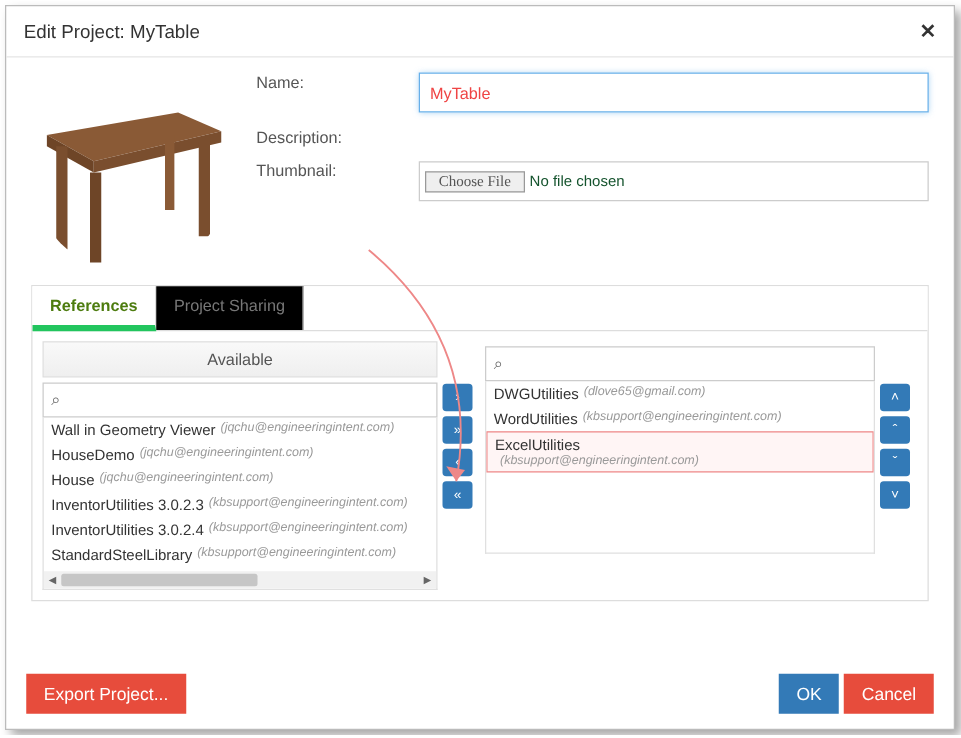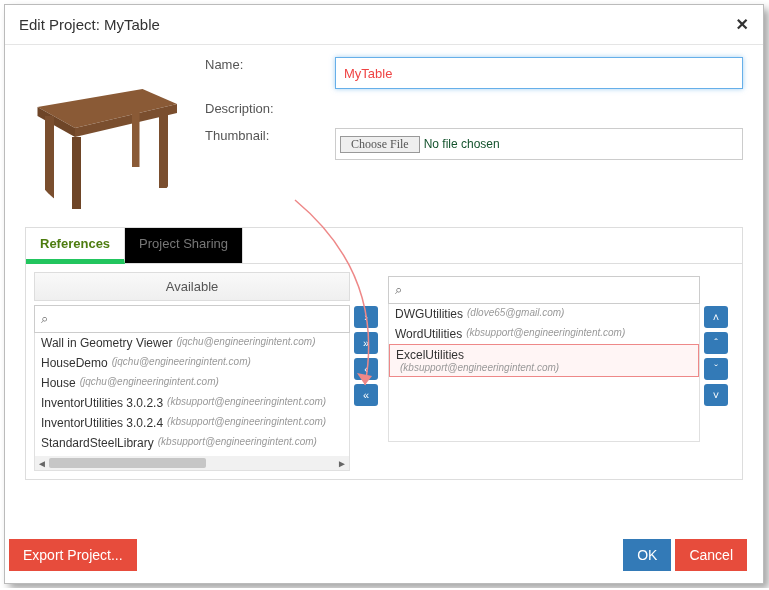--- a/index.html
+++ b/index.html
@@ -112,21 +112,21 @@
     width: 55%; background: #c6c6c6; border-radius: 2px;
   }
   .btn-col { display: flex; flex-direction: column; gap: 4px; margin-top: 34px; }
   .ctl-btn {
     width: 24px; height: 22px; background: #337ab7; color: #fff;
     border: none; border-radius: 3px; font-size: 11px; line-height: 1;
     cursor: pointer; display: flex; align-items: center; justify-content: center;
   }
 
   .footer {
-    position: absolute; bottom: 12px; left: 4px; right: 16px;
+    position: absolute; bottom: 12px; left: 16px; right: 16px;
     display: flex; justify-content: space-between;
   }
   .btn {
     border: none; padding: 8px 14px; font-size: 14px; cursor: pointer; color: #fff;
   }
   .btn-orange { background: #e74c3c; }
   .btn-blue { background: #337ab7; }
   .footer-right { display: flex; gap: 4px; }
 
   

